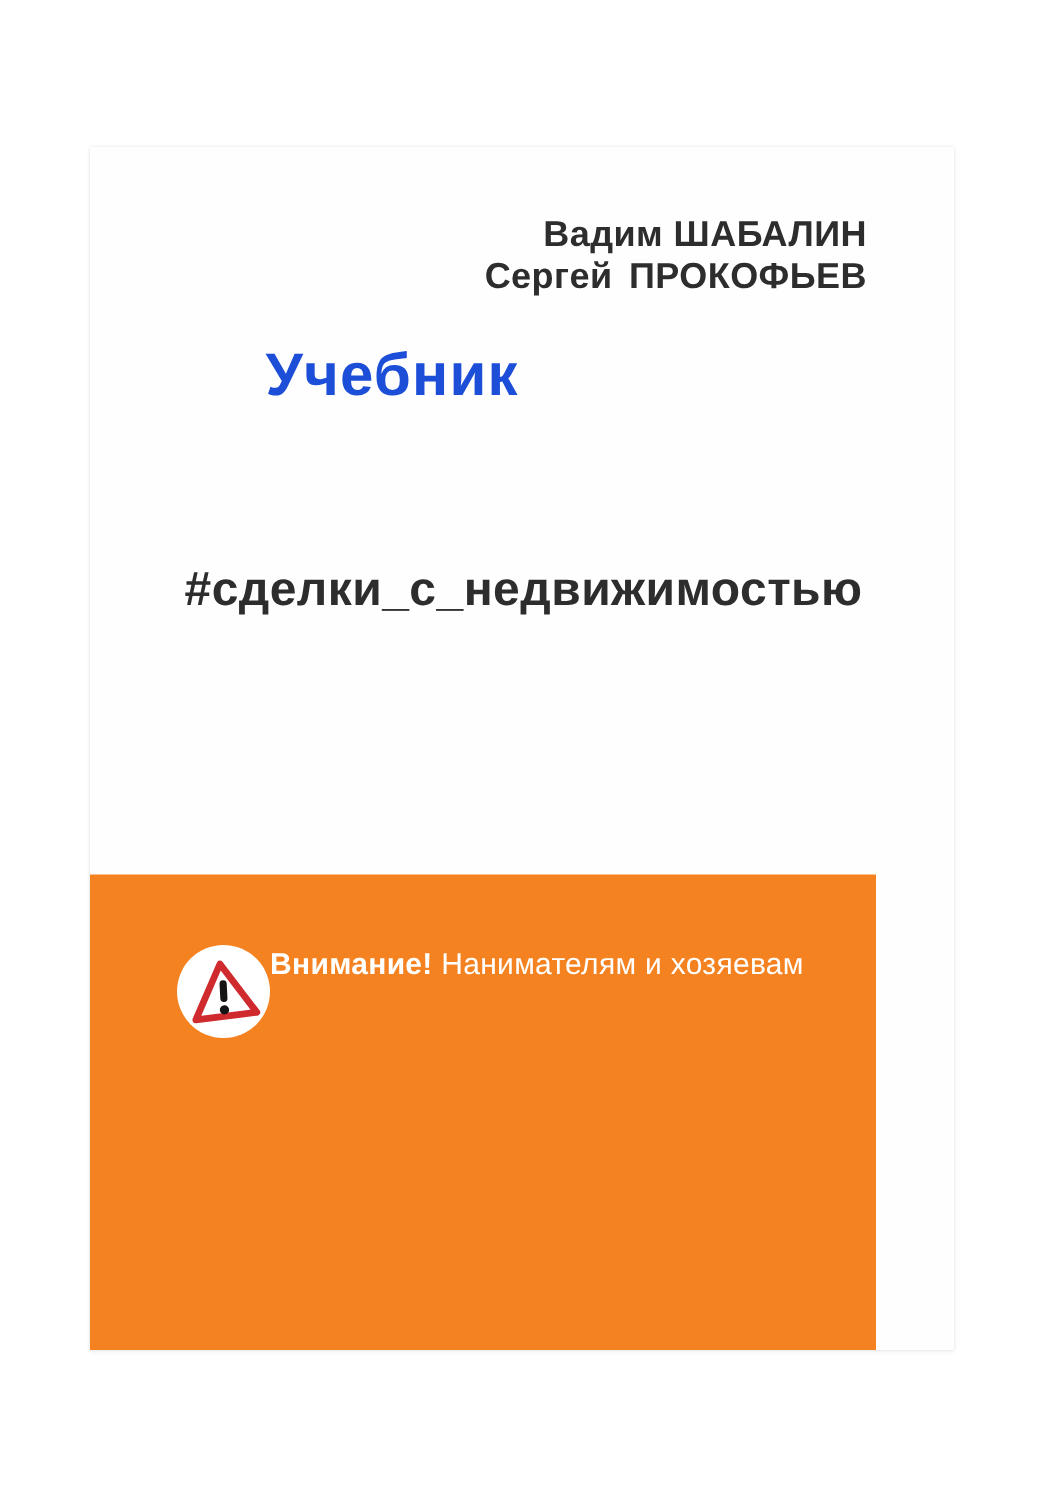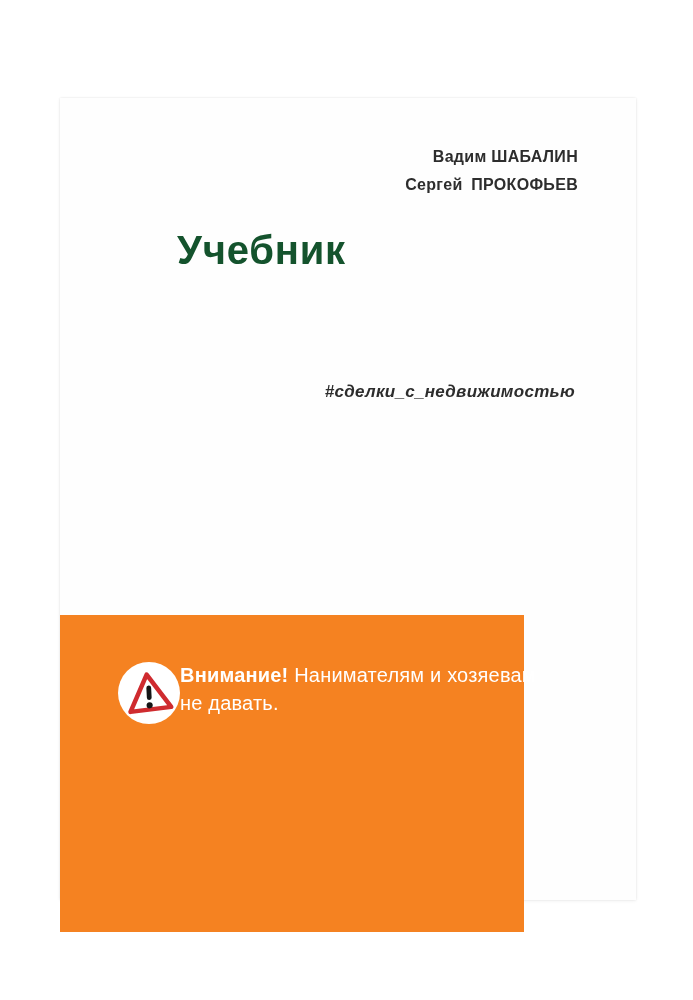--- a/index.html
+++ b/index.html
@@ -24,57 +24,55 @@
     background: #fefefe;
     box-shadow: 0 0 2px rgba(0,0,0,0.10), 0 1px 4px rgba(0,0,0,0.05);
   }
   .authors {
     position: absolute;
     top: 45px;
     right: 58px;
     text-align: right;
     color: #2d2d2d;
     font-weight: bold;
-    font-size: 16px;
+    font-size: 24px;
     line-height: 28px;
     letter-spacing: 0.3px;
   }
   .authors .author-line:nth-child(2) {
     word-spacing: 4px;
   }
   .book-title {
     position: absolute;
     left: 117px;
     top: 132px;
-    color: #14532d;
+    color: #1d4ed8;
     font-weight: bold;
     font-size: 40px;
     line-height: 40px;
     letter-spacing: 0.8px;
     white-space: nowrap;
   }
   .hashtag {
     position: absolute;
     top: 281px;
     right: 61px;
     color: #2d2d2d;
     font-weight: bold;
-    font-size: 17px;
+    font-size: 32px;
     line-height: 26px;
     letter-spacing: 0.3px;
-    font-style: italic;
   }
   .orange-band {
     position: absolute;
     left: 0;
     top: 485px;
-    width: 464px;
+    width: 524px;
     height: 317px;
     background: #f58221;
-    margin-top: 32px;
   }
   .warning-icon-wrap {
     position: absolute;
     left: 57px;
     top: 46px;
     width: 64px;
     height: 64px;
   }
   .warning-text {
     position: absolute;
@@ -120,18 +118,17 @@
               <circle cx="32" cy="44.3" r="3.1" fill="#151515"></circle>
             </g>
           </g>
         </svg>
       </div>
 
       <div class="warning-text">
         <div>
           <span class="lead">Внимание!</span><span> Нанимателям и хозяевам</span>
         </div>
-        <div>не давать.</div>
       </div>
 
     </div>
   </div>
 </div>
 
 </body></html>

